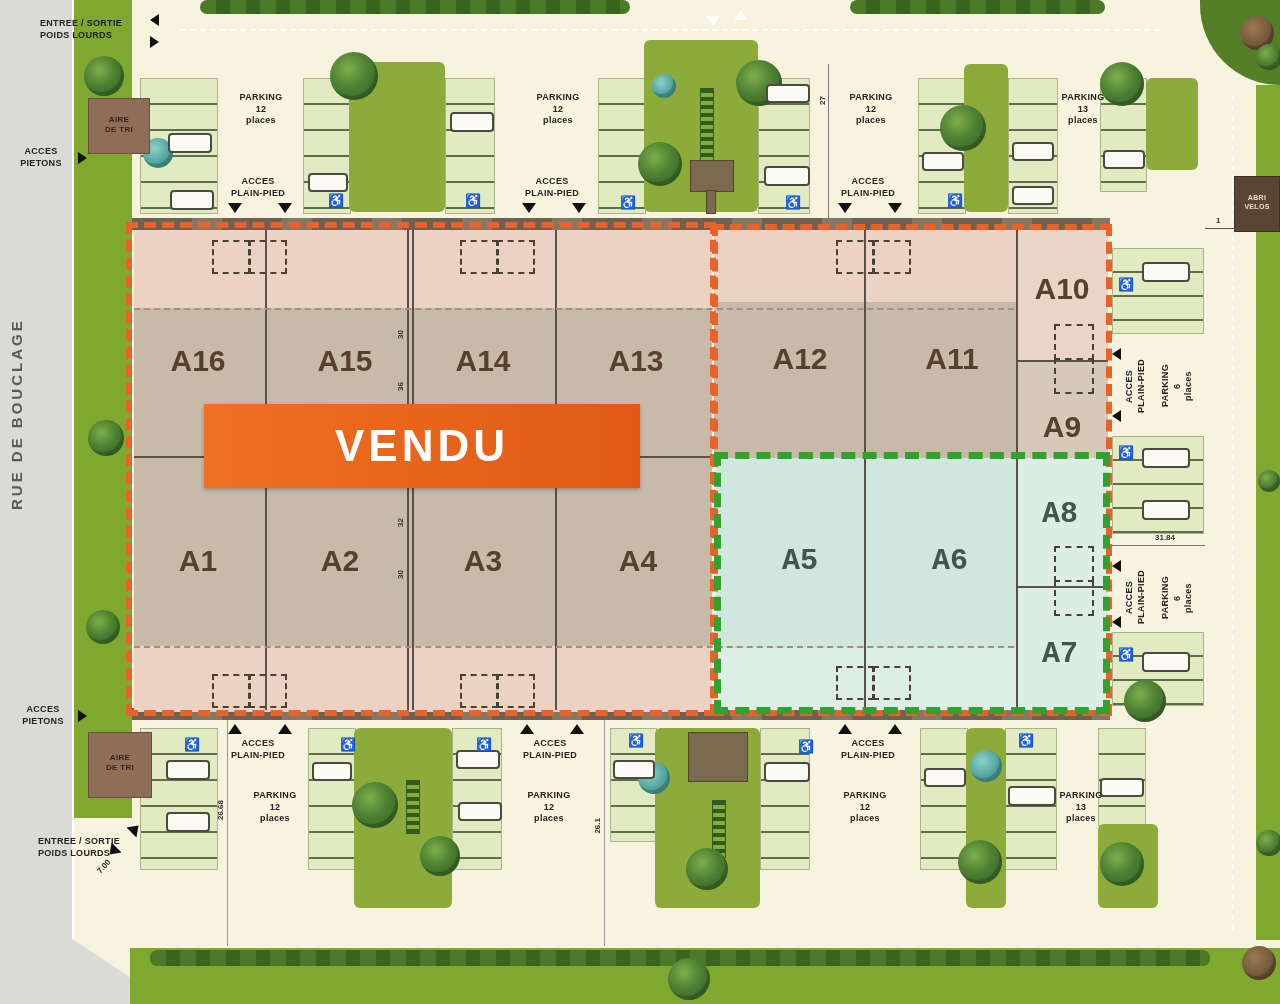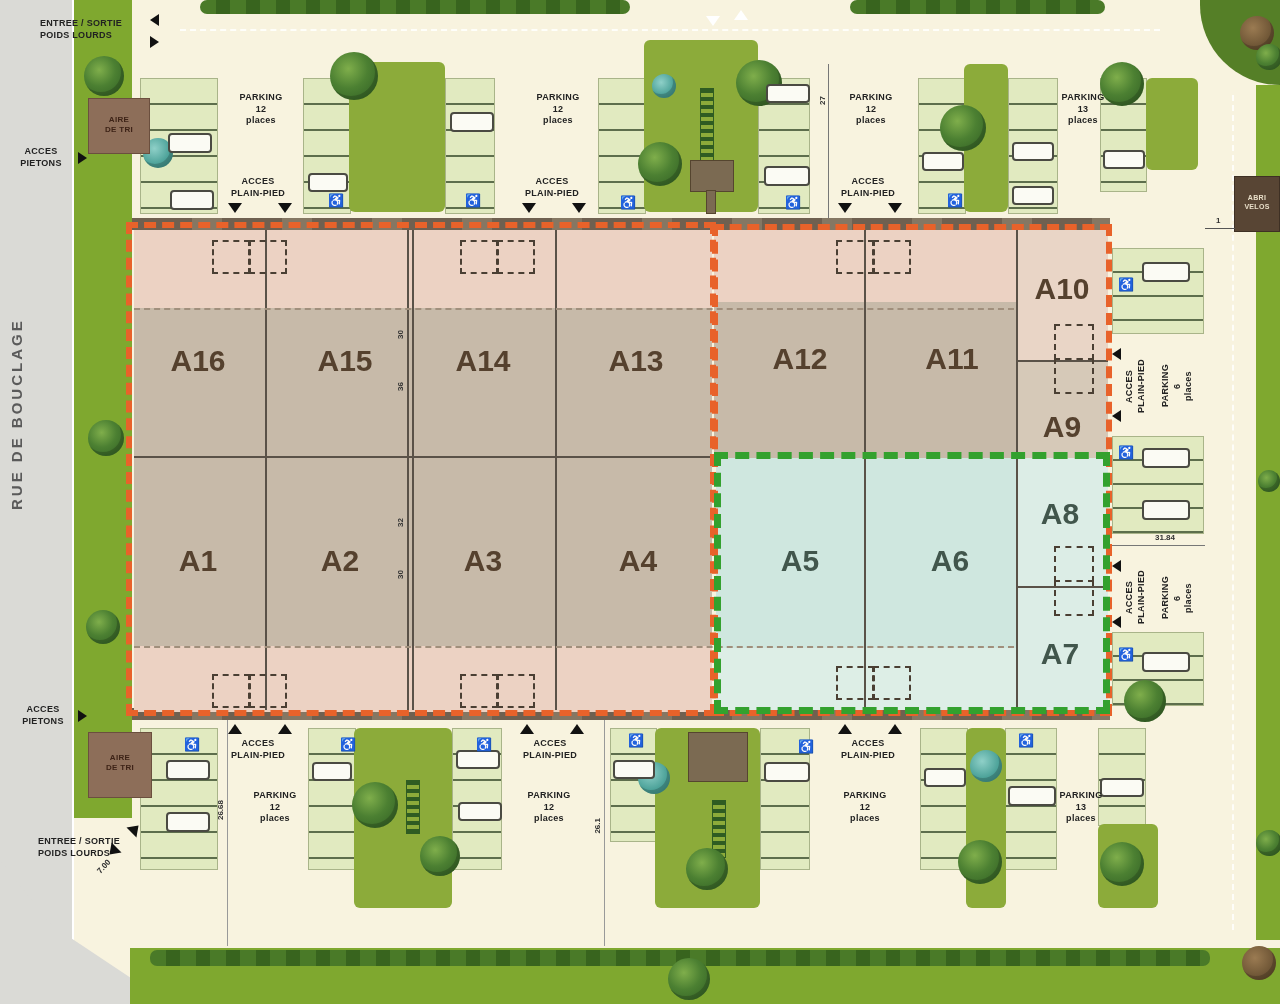--- a/index.html
+++ b/index.html
@@ -2,21 +2,21 @@
 <html><head>
 <meta charset="utf-8">
 <style>
   html,body{margin:0;padding:0;background:#fff;}
   .canvas{position:relative;width:1280px;height:1004px;background:#f8f3df;overflow:hidden;
           font-family:"Liberation Sans",sans-serif;}
   .abs{position:absolute;}
   .lbl{font-size:9px;font-weight:bold;color:#222;text-align:center;line-height:1.3;letter-spacing:.3px;}
   .lbl .low{font-weight:bold;}
   .unit{font-size:30px;font-weight:600;color:#55412e;text-align:center;}
-  .unit.teal{color:#41564c;}
+  .unit.teal{color:#41564c;font-family:Liberation Mono, monospace;}
   .vtext{writing-mode:vertical-rl;transform:rotate(180deg);}
   .bays{background:repeating-linear-gradient(180deg,#e1eac0 0 24px,#5d6e4c 24px 26px);border:1px solid #a9b489;}
   .baysV{background:repeating-linear-gradient(180deg,#e1eac0 0 22px,#5d6e4c 22px 24px);border:1px solid #a9b489;}
   .island{background:#8cab3a;border-radius:6px;}
   .tree{border-radius:50%;background:radial-gradient(circle at 38% 35%,#7fae4b 0%,#4c8032 45%,#2e5c22 100%);
         box-shadow:inset -3px -4px 0 rgba(0,0,0,.18);}
   .tree.teal{background:radial-gradient(circle at 38% 35%,#8fd0c8,#4fa49b 55%,#35877e);}
   .tree.brown{background:radial-gradient(circle at 38% 35%,#9b7b52,#6f5636 60%,#54401f);}
   .car{background:#fbfbf4;border:2px solid #4a4a42;border-radius:4px;}
   .ds{border:2px dashed #4a3f33;background:transparent;}
@@ -211,20 +211,21 @@
   <div class="abs unit" style="left:1022px;top:410px;width:80px;">A9</div>
   <div class="abs unit" style="left:158px;top:544px;width:80px;">A1</div>
   <div class="abs unit" style="left:300px;top:544px;width:80px;">A2</div>
   <div class="abs unit" style="left:443px;top:544px;width:80px;">A3</div>
   <div class="abs unit" style="left:598px;top:544px;width:80px;">A4</div>
   <div class="abs unit teal" style="left:760px;top:544px;width:80px;">A5</div>
   <div class="abs unit teal" style="left:910px;top:544px;width:80px;">A6</div>
   <div class="abs unit teal" style="left:1020px;top:497px;width:80px;">A8</div>
   <div class="abs unit teal" style="left:1020px;top:637px;width:80px;">A7</div>
 
+  <div class="abs vendu" style="left:204px;top:404px;width:436px;height:84px;">VENDU</div>
 
   <div class="abs vtext dim" style="left:396px;top:330px;">30</div>
   <div class="abs vtext dim" style="left:396px;top:382px;">36</div>
   <div class="abs vtext dim" style="left:396px;top:518px;">32</div>
   <div class="abs vtext dim" style="left:396px;top:570px;">30</div>
 
   <div class="abs baysV" style="left:1112px;top:248px;width:90px;height:84px;"></div>
   <div class="abs baysV" style="left:1112px;top:436px;width:90px;height:96px;"></div>
   <div class="abs baysV" style="left:1112px;top:632px;width:90px;height:72px;"></div>
   <div class="abs car" style="left:1142px;top:262px;width:44px;height:16px;"></div>

